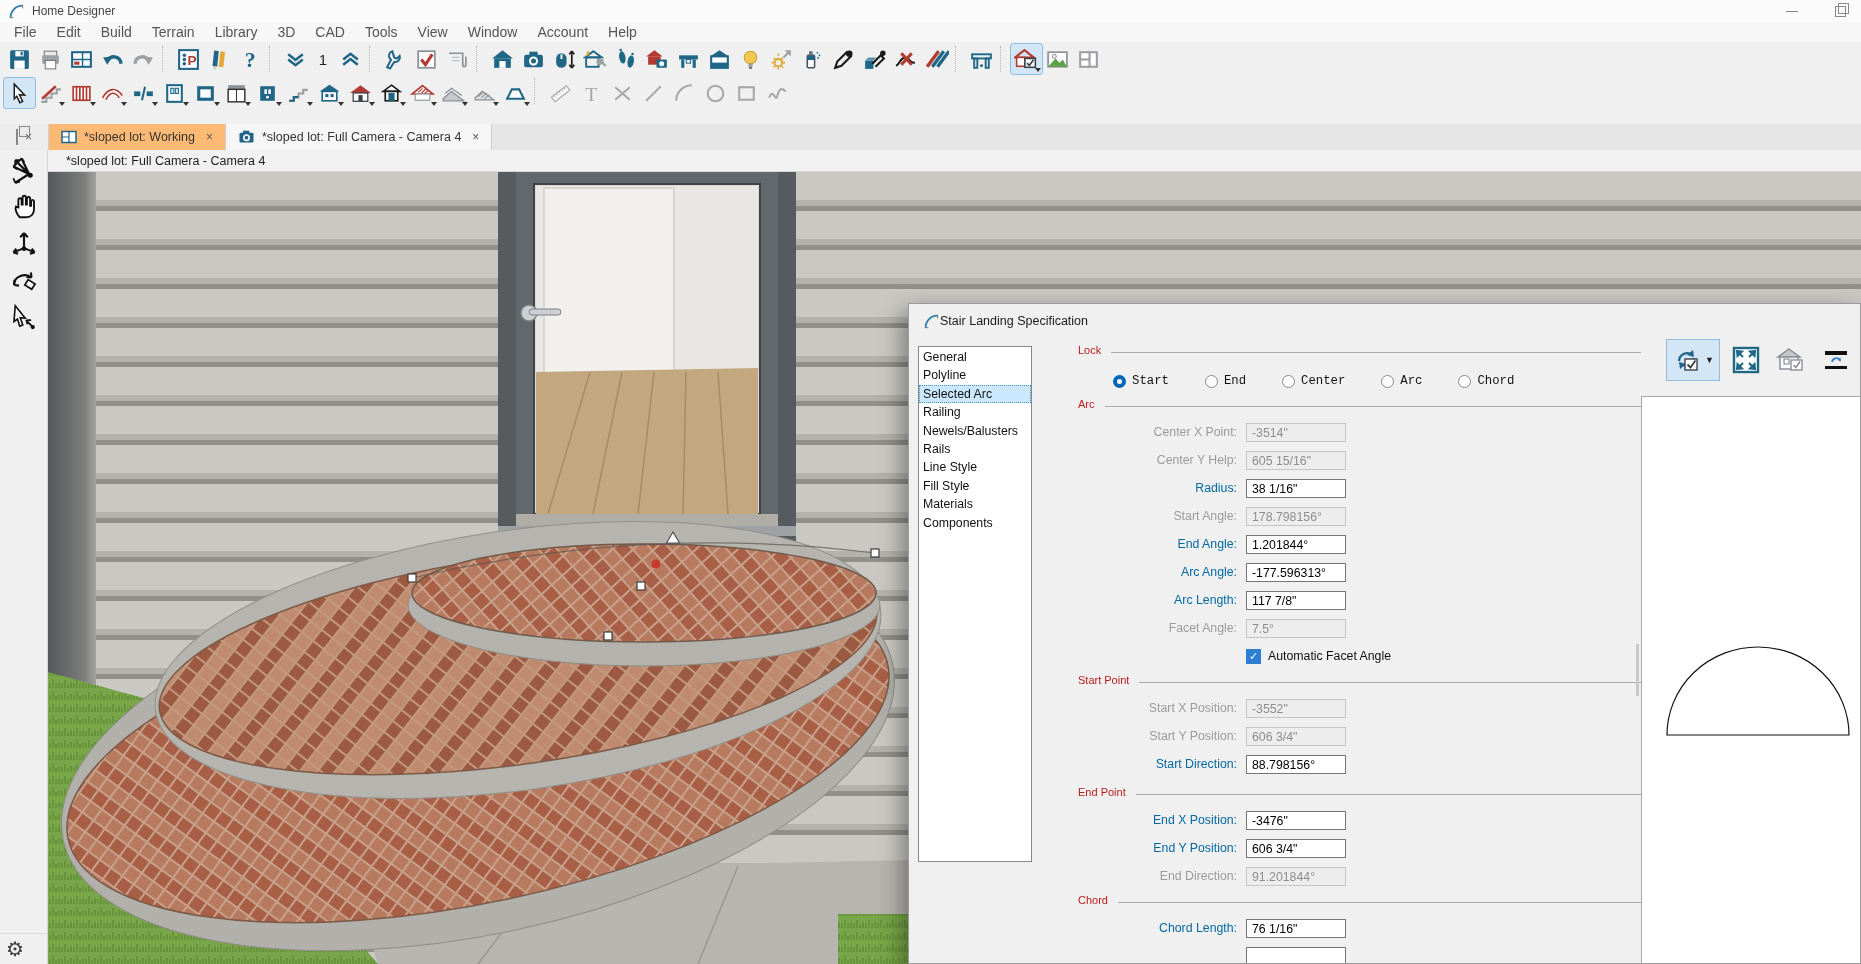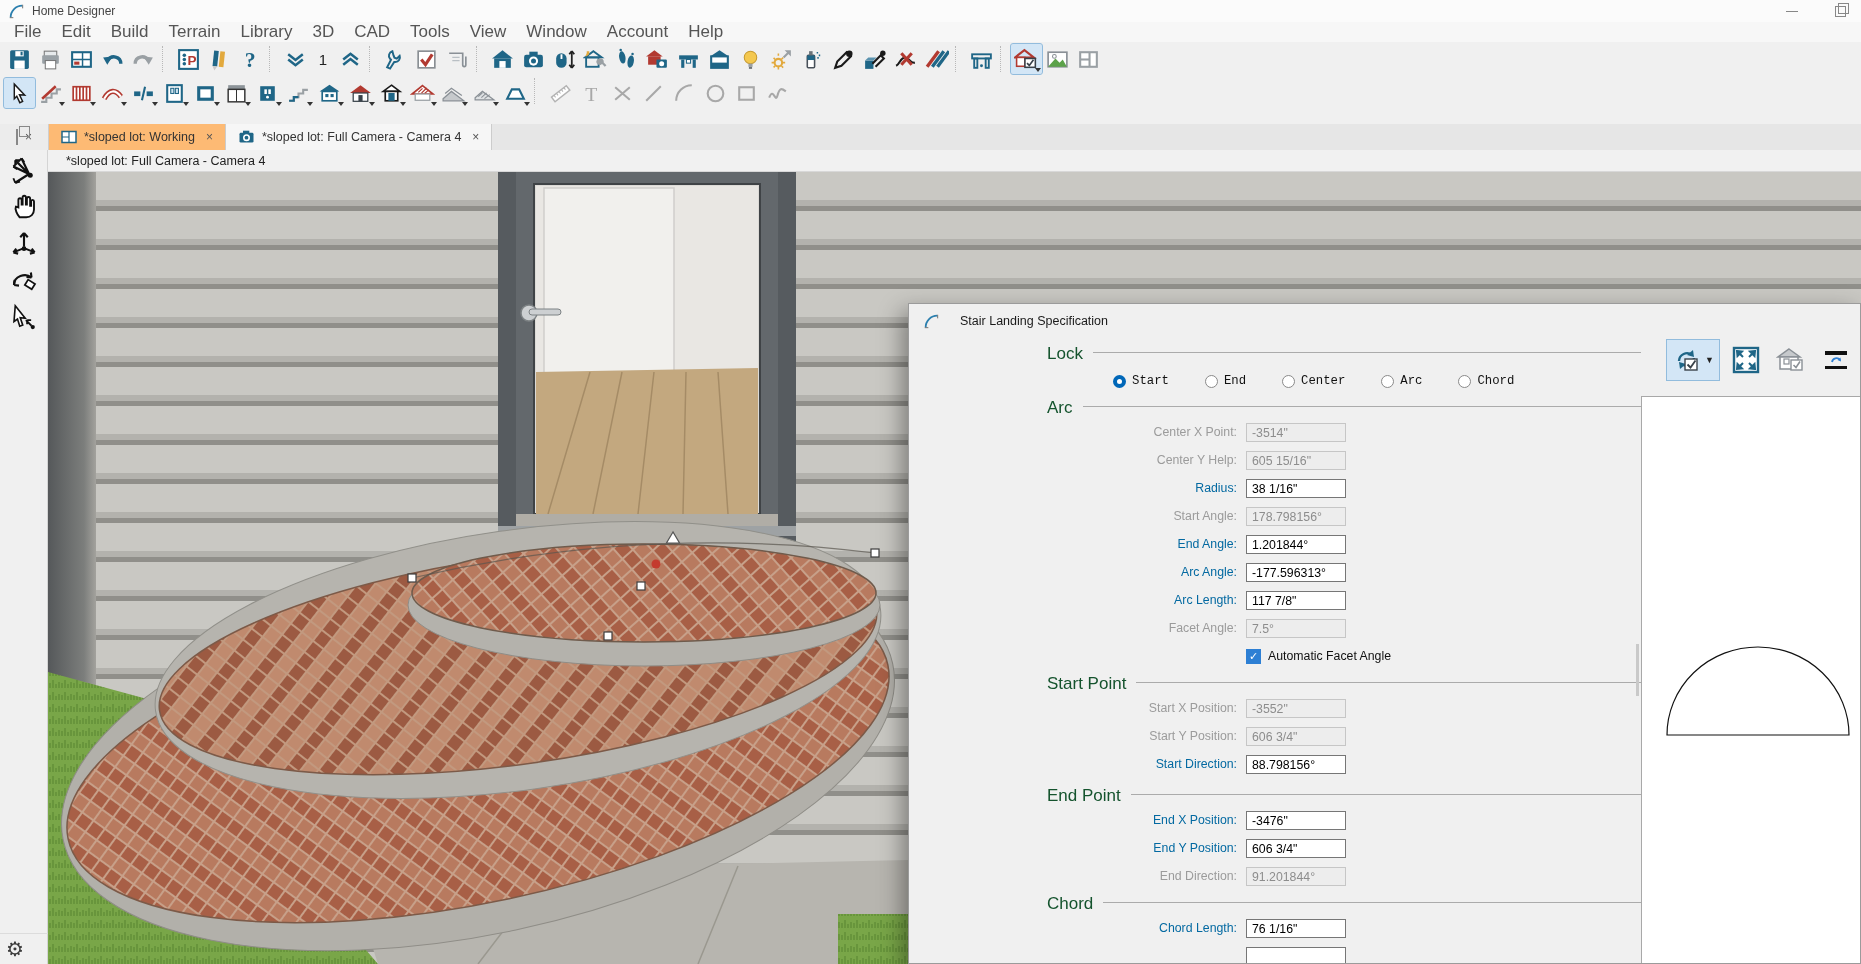--- a/index.html
+++ b/index.html
@@ -11,21 +11,21 @@
             display:flex;align-items:center;border-bottom:1px solid #ececec;}
   .titlebar .appicon{margin:0 8px 0 8px;width:16px;height:16px;}
   .titlebar .title{font-size:12px;color:#444;}
   .winbtns{position:absolute;right:10px;top:0;height:22px;display:flex;gap:26px;align-items:center;}
   .wbtn{width:22px;height:18px;display:flex;align-items:center;justify-content:center;color:#777;font-size:12px;}
   .restore-glyph{position:relative;width:9px;height:9px;border:1px solid #888;background:#fbfbfb;}
   .restore-glyph::before{content:"";position:absolute;left:2px;top:-4px;width:9px;height:9px;border:1px solid #888;}
   
   .menubar{position:absolute;left:0;top:22px;width:100%;height:20px;background:#f7f7f7;
            display:flex;align-items:center;padding-left:4px;}
-  .menu-item{padding:0 10px;color:#555;font-size:17px;line-height:20px;cursor:default;}
+  .menu-item{padding:0 10px;color:#555;font-size:14px;line-height:20px;cursor:default;}
   
   .toolbar1{position:absolute;left:0;top:42px;width:100%;height:34px;background:#f0f0f0;
             display:flex;align-items:center;padding-left:4px;border-bottom:1px solid #e6e6e6;}
   .toolbar2{position:absolute;left:0;top:76px;width:100%;height:48px;background:#f0f0f0;
             display:flex;align-items:flex-start;padding-left:4px;padding-top:2px;}
   .tb{position:relative;width:31px;height:30px;display:flex;align-items:center;justify-content:center;border-radius:2px;}
   .tb svg{width:25px;height:25px;}
   .tb.active{background:#d3e6f6;outline:1px solid #92bcdd;}
   .tb.dd::after{content:"";position:absolute;right:1px;bottom:2px;width:0;height:0;
                 border-left:3px solid transparent;border-right:3px solid transparent;border-top:4px solid #333;}
@@ -47,29 +47,29 @@
   .stool{width:40px;height:36px;margin:1px auto;display:flex;align-items:center;justify-content:center;}
   .stool svg{width:30px;height:30px;}
   .sidebar-bottom{position:absolute;left:0;bottom:0;width:48px;height:30px;border-top:1px solid #dcdcdc;
                   display:flex;align-items:center;}
   .gear{font-size:20px;color:#3c3c3c;margin-left:6px;line-height:20px;}
   
   .scene{position:absolute;left:48px;top:172px;width:1813px;height:792px;overflow:hidden;}
   
   .dlg{position:absolute;left:908px;top:303px;width:953px;height:661px;background:#f0f0f0;
        border:1px solid #9b9b9b;box-shadow:-6px 8px 22px rgba(0,0,0,.38);box-sizing:border-box;overflow:hidden;}
-  .dlg-title{position:absolute;left:14px;top:9px;display:flex;align-items:center;gap:21px;font-size:12.5px;color:#1a1a1a;}
+  .dlg-title{position:absolute;left:14px;top:9px;display:flex;align-items:center;gap:1px;font-size:12.5px;color:#1a1a1a;}
   .dlg-title svg{width:16px;height:16px;}
   .dlg-nav{position:absolute;left:9px;top:42px;width:114px;height:516px;background:#ffffff;
            border:1px solid #828790;box-sizing:border-box;padding-top:1px;}
   .nav-item{height:18.4px;line-height:18.4px;padding-left:4px;font-size:12.3px;color:#111;white-space:nowrap;}
   .nav-item.sel{background:#cbe8ff;outline:1px dotted #4a90c4;outline-offset:-1px;}
   .dlg-fields{position:absolute;left:138px;top:40px;width:596px;}
   .grp{display:flex;height:20px;}
-  .gt{font-size:17px;color:#14532d;white-space:nowrap;}
+  .gt{font-size:11px;color:#b91c1c;white-space:nowrap;margin-left:31px;}
   .gl{flex:1;border-top:1px solid #ababab;margin:8px 2px 0 10px;}
   .radios{display:flex;gap:36px;margin:4px 0 2px 66px;height:26px;align-items:center;font-family:Liberation Mono, monospace;}
   .radio{display:flex;align-items:center;gap:6px;font-size:12.3px;color:#111;}
   .rdot{width:13px;height:13px;border-radius:50%;box-sizing:border-box;background:#fff;border:1px solid #8a8a8a;}
   .rdot.on{border:4px solid #0067b8;}
   .frow{display:flex;align-items:center;height:28px;}
   .flabel{width:190px;text-align:right;margin-right:9px;font-size:12.3px;color:#0369a1;white-space:nowrap;}
   .flabel.dis{color:#9b9b9b;}
   .fbox{width:100px;height:19px;box-sizing:border-box;background:#fff;border:1px solid #767676;
         font-size:12.3px;color:#000;padding:1px 5px;line-height:16px;overflow:hidden;white-space:nowrap;}
@@ -663,20 +663,32 @@
 
   <div class="dlg">
     <div class="dlg-title">
       <svg viewBox="0 0 18 18">
         <path d="M3 16 A13 13 0 0 1 16 3" fill="none" stroke="#2b7fae" stroke-width="2"></path>
         <path d="M2 16.5h4M16.5 2v4" stroke="#666" stroke-width="1"></path>
       </svg>
       <span>Stair Landing Specification</span>
     </div>
 
+    <div class="dlg-nav">
+      <div class="nav-item">General</div>
+      <div class="nav-item">Polyline</div>
+      <div class="nav-item sel">Selected Arc</div>
+      <div class="nav-item">Railing</div>
+      <div class="nav-item">Newels/Balusters</div>
+      <div class="nav-item">Rails</div>
+      <div class="nav-item">Line Style</div>
+      <div class="nav-item">Fill Style</div>
+      <div class="nav-item">Materials</div>
+      <div class="nav-item">Components</div>
+    </div>
 
     <div class="dlg-fields">
 
       <div class="grp">
         <span class="gt">Lock</span>
           <span class="gl"></span>
       </div>
       <div class="radios">
         <span class="radio">
             <span class="rdot on"></span>

